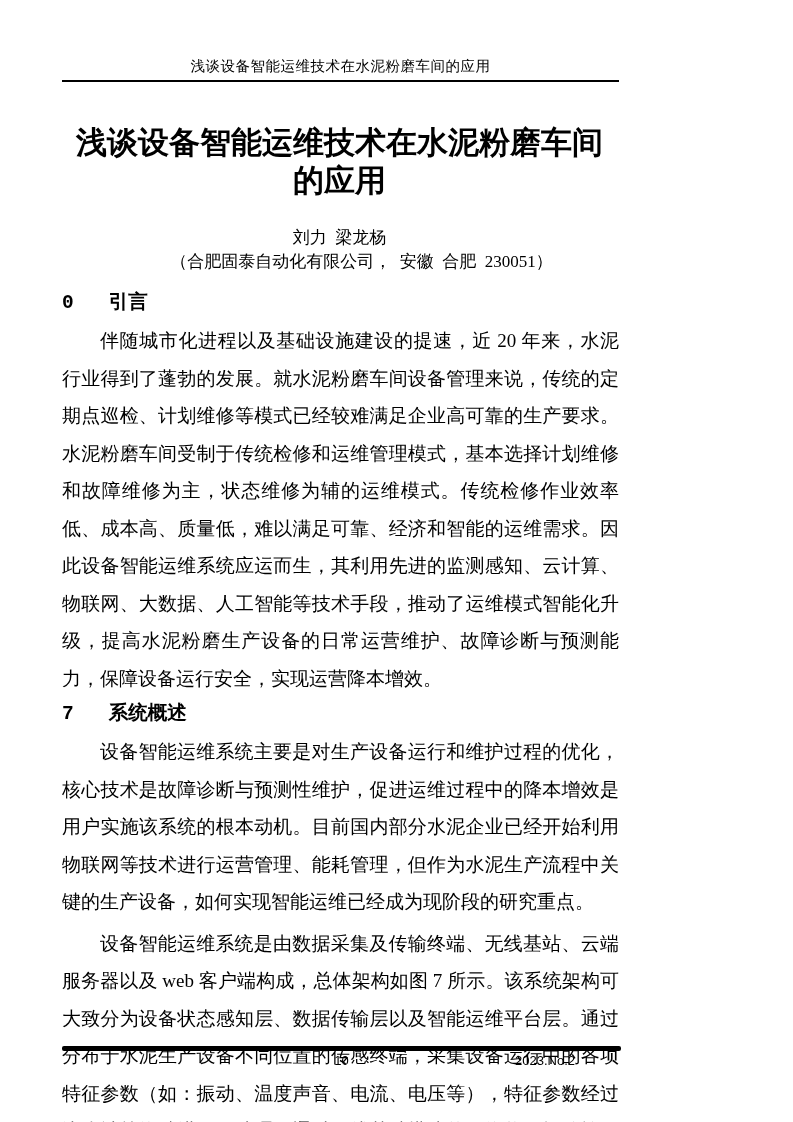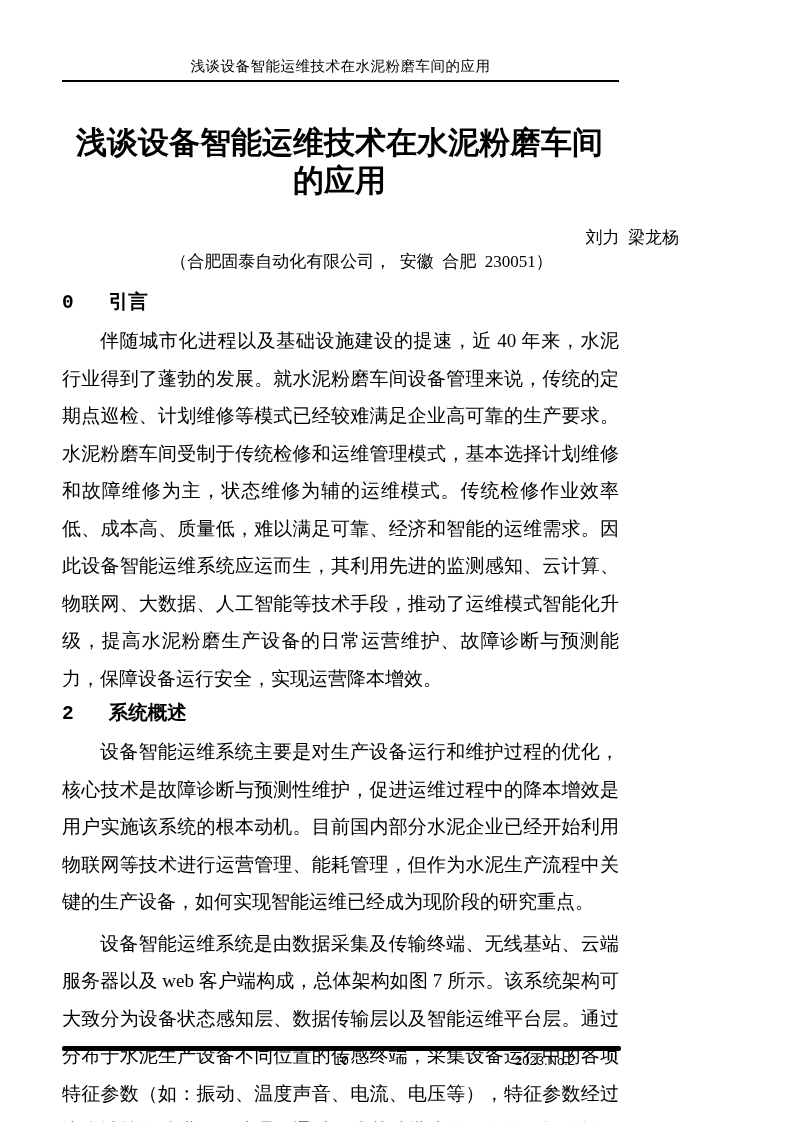--- a/index.html
+++ b/index.html
@@ -30,21 +30,21 @@
     font-family: "Liberation Sans", sans-serif;
     font-weight: bold;
     font-size: 31px;
     line-height: 38px;
     text-align: center;
     letter-spacing: 0px;
     white-space: pre-wrap;
   }
   .authors {
     margin-top: 26px;
-    text-align: right;
+    text-align: center;
     font-size: 17px;
     line-height: 24px;
     white-space: pre-wrap;
   }
   .affiliation {
     margin-top: 0px;
     text-align: center;
     font-size: 17px;
     line-height: 24px;
     white-space: pre-wrap;
@@ -112,23 +112,23 @@
   <h1 class="doc-title">浅谈设备智能运维技术在水泥粉磨车间的应用</h1>
 
   <div class="authors">刘力  梁龙杨</div>
 
   <div class="affiliation">（合肥固泰自动化有限公司，  安徽  合肥  230051）</div>
 
   <div class="content">
 
     <h2 class="sec-heading first">0   引言</h2>
 
-    <p class="body-para">伴随城市化进程以及基础设施建设的提速，近 40 年来，水泥行业得到了蓬勃的发展。就水泥粉磨车间设备管理来说，传统的定期点巡检、计划维修等模式已经较难满足企业高可靠的生产要求。水泥粉磨车间受制于传统检修和运维管理模式，基本选择计划维修和故障维修为主，状态维修为辅的运维模式。传统检修作业效率低、成本高、质量低，难以满足可靠、经济和智能的运维需求。因此设备智能运维系统应运而生，其利用先进的监测感知、云计算、物联网、大数据、人工智能等技术手段，推动了运维模式智能化升级，提高水泥粉磨生产设备的日常运营维护、故障诊断与预测能力，保障设备运行安全，实现运营降本增效。</p>
+    <p class="body-para">伴随城市化进程以及基础设施建设的提速，近 20 年来，水泥行业得到了蓬勃的发展。就水泥粉磨车间设备管理来说，传统的定期点巡检、计划维修等模式已经较难满足企业高可靠的生产要求。水泥粉磨车间受制于传统检修和运维管理模式，基本选择计划维修和故障维修为主，状态维修为辅的运维模式。传统检修作业效率低、成本高、质量低，难以满足可靠、经济和智能的运维需求。因此设备智能运维系统应运而生，其利用先进的监测感知、云计算、物联网、大数据、人工智能等技术手段，推动了运维模式智能化升级，提高水泥粉磨生产设备的日常运营维护、故障诊断与预测能力，保障设备运行安全，实现运营降本增效。</p>
 
-    <h2 class="sec-heading">2   系统概述</h2>
+    <h2 class="sec-heading">7   系统概述</h2>
 
     <p class="body-para">设备智能运维系统主要是对生产设备运行和维护过程的优化，核心技术是故障诊断与预测性维护，促进运维过程中的降本增效是用户实施该系统的根本动机。目前国内部分水泥企业已经开始利用物联网等技术进行运营管理、能耗管理，但作为水泥生产流程中关键的生产设备，如何实现智能运维已经成为现阶段的研究重点。</p>
 
     <p class="body-para">设备智能运维系统是由数据采集及传输终端、无线基站、云端服务器以及 web 客户端构成，总体架构如图 7 所示。该系统架构可大致分为设备状态感知层、数据传输层以及智能运维平台层。通过分布于水泥生产设备不同位置的传感终端，采集设备运行中的各项特征参数（如：振动、温度声音、电流、电压等），特征参数经过边缘计算终端进行再处理，通过无线基站搭建的网络将数据传输至云端服务器进行识别判断，最终实现智能运维工作。</p>
 
   </div>
 
   <div class="footer">
     <div class="footer-bar"></div>
     <div class="footer-row">

